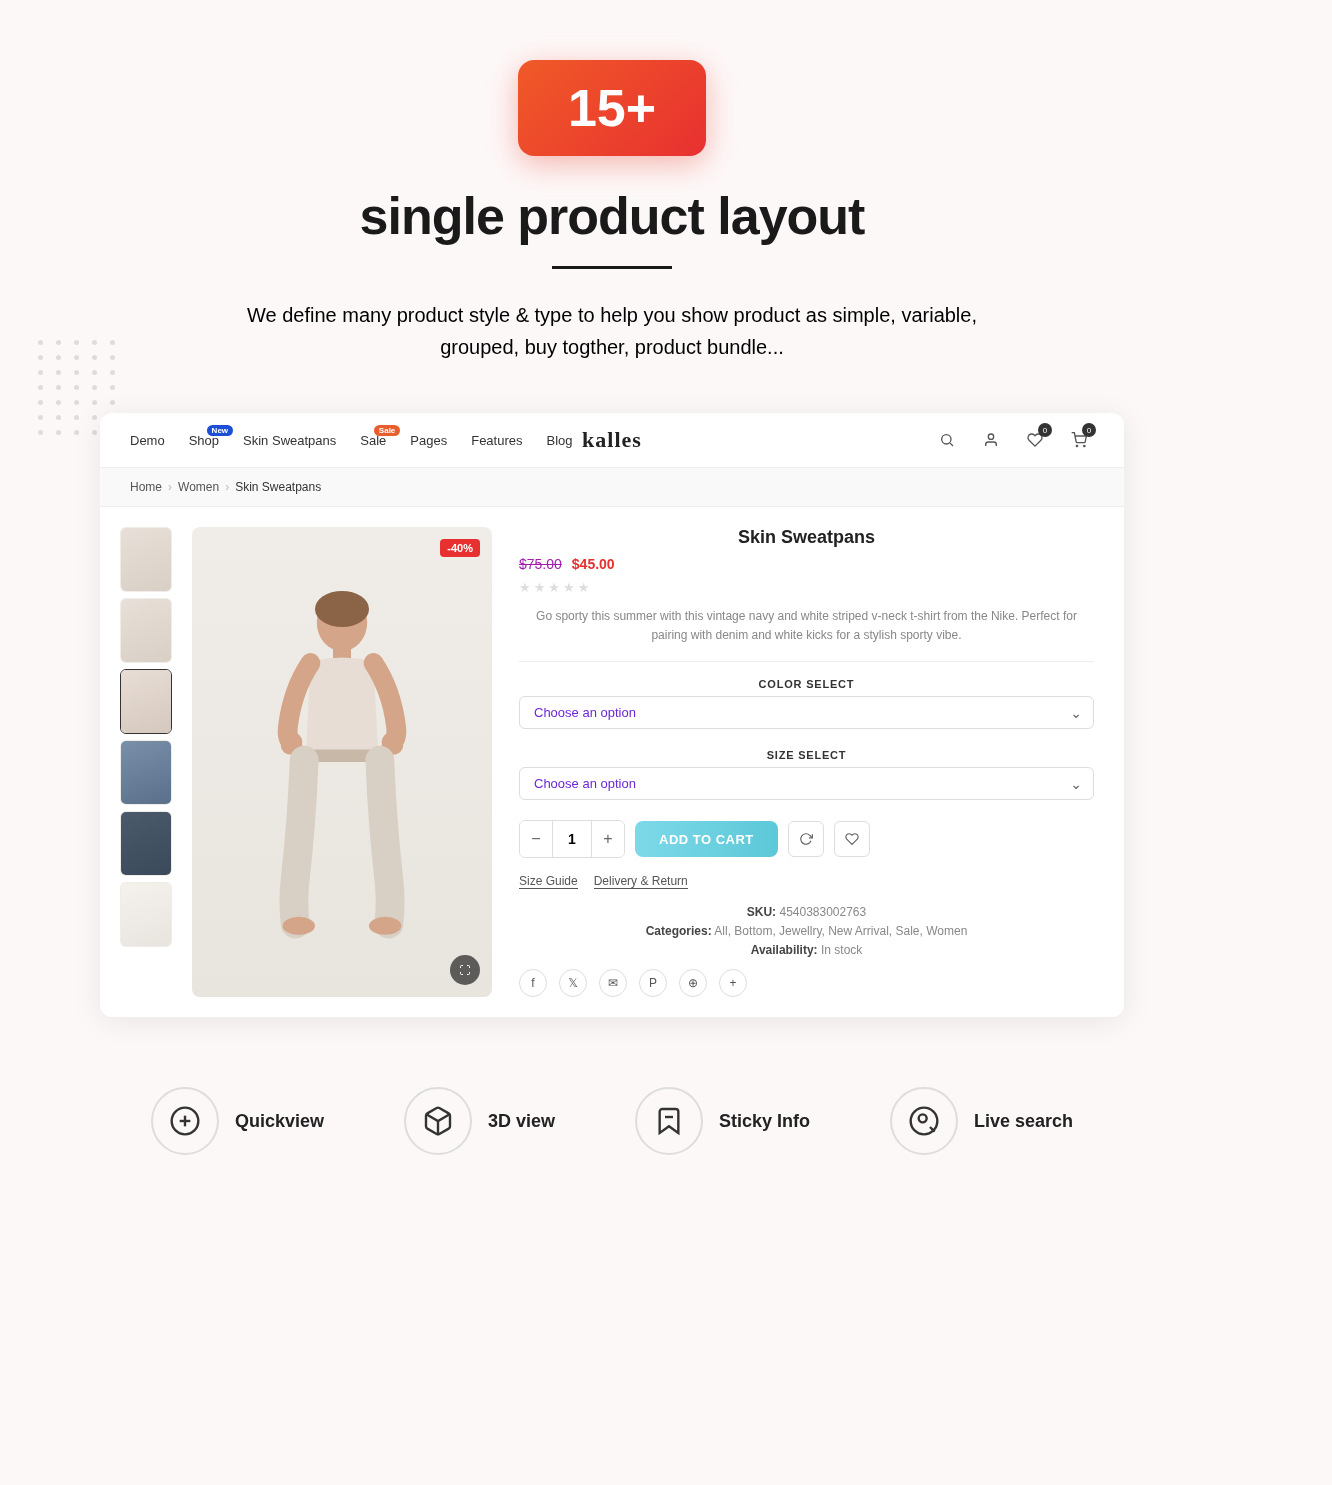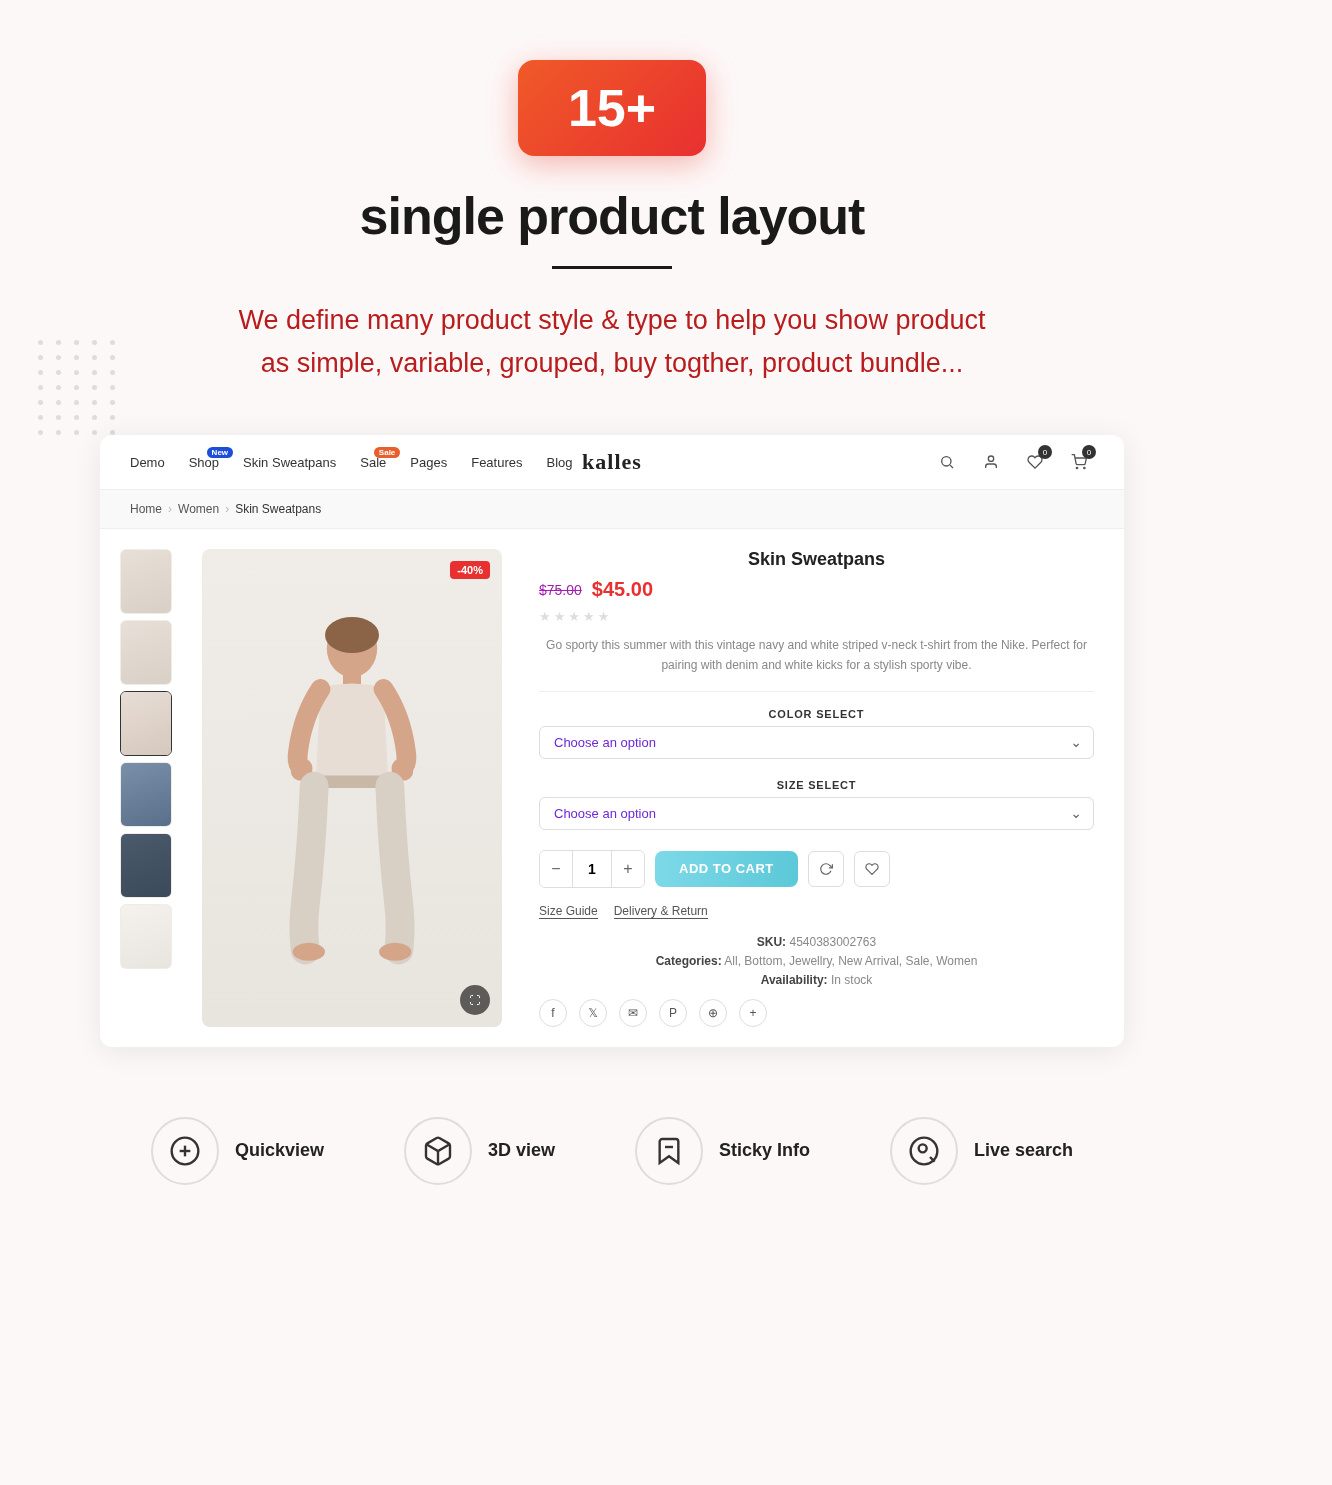--- a/index.html
+++ b/index.html
@@ -51,22 +51,22 @@
     }
 
     .hero-divider {
       width: 120px;
       height: 3px;
       background: #1a1a1a;
       margin: 0 auto 30px;
     }
 
     .hero-desc {
-      font-size: 27px;
-      color: #b91c1c;
+      font-size: 20px;
+      color: #000000;
       max-width: 780px;
       margin: 0 auto 50px;
       line-height: 1.6;
     }
 
     
     .demo-card {
       background: white;
       border-radius: 12px;
       box-shadow: 0 4px 30px rgba(0,0,0,0.08);
@@ -167,21 +167,21 @@
       border-bottom: 1px solid #eee;
     }
 
     .breadcrumb a { color: #555; text-decoration: none; }
     .breadcrumb span { color: #bbb; }
     .breadcrumb .current { color: #333; }
 
     
     .product-layout {
       display: flex;
-      gap: 12px;
+      gap: 2px;
       padding: 20px;
     }
 
     
     .thumb-col {
       display: flex;
       flex-direction: column;
       gap: 6px;
       width: 55px;
       flex-shrink: 0;
@@ -282,21 +282,21 @@
       margin-bottom: 8px;
     }
 
     .price-old {
       font-size: 14px;
       color: #a21caf;
       text-decoration: line-through;
     }
 
     .price-new {
-      font-size: 20px;
+      font-size: 14px;
       font-weight: 700;
       color: #e83030;
     }
 
     .star-rating {
       display: flex;
       gap: 3px;
       margin-bottom: 12px;
     }
 

